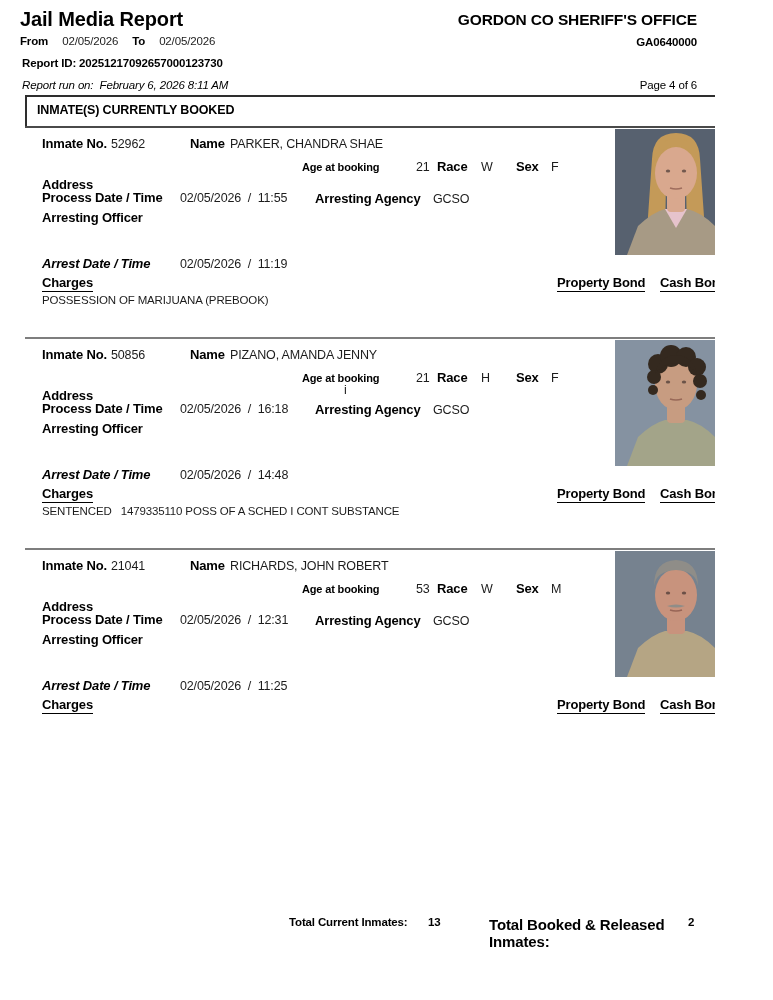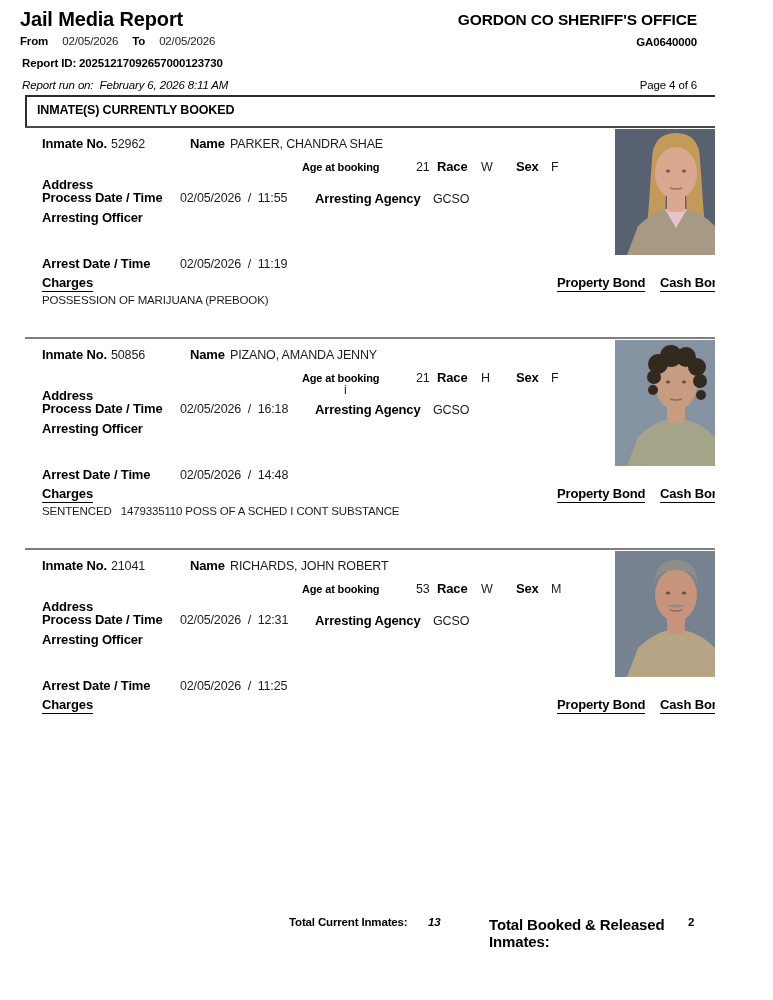--- a/index.html
+++ b/index.html
@@ -54,39 +54,39 @@
   .r-race-val { left: 481px; top: 26px; }
   .r-sex-lab { left: 516px; top: 25px; }
   .r-sex-val { left: 551px; top: 26px; }
   .r-addr-lab { left: 42px; top: 43px; }
   .r-addr-note { left: 344px; top: 38px; font-size: 11px; }
   .r-proc-lab { left: 42px; top: 56px; }
   .r-proc-val { left: 180px; top: 57px; }
   .r-agency-lab { left: 315px; top: 57px; }
   .r-agency-val { left: 433px; top: 58px; }
   .r-officer-lab { left: 42px; top: 76px; }
-  .r-arrest-lab { left: 42px; top: 122px; }
+  .r-arrest-lab { left: 42px; top: 122px; font-style: italic; }
   .r-arrest-val { left: 180px; top: 123px; }
   .r-charges-lab { left: 42px; top: 141px; border-bottom: 1.5px solid #000; padding-bottom: 1px; }
   .r-pbond-lab { left: 557px; top: 141px; border-bottom: 1.5px solid #000; padding-bottom: 1px; }
   .r-cbond-lab { left: 660px; top: 141px; border-bottom: 1.5px solid #000; padding-bottom: 1px; }
   .r-charge-line { left: 42px; top: 160px; font-size: 11.5px !important; }
 
   
   .mugshot { position: absolute; left: 615px; top: -5px; width: 122px; height: 126px; }
   .mugshot svg { display: block; width: 122px; height: 126px; }
   .hair-long-back, .hair-long-front, .hair-curly-g, .hair-short-cap, .mustache-shape { display: none; }
   .mugshot.hair-long .hair-long-back, .mugshot.hair-long .hair-long-front { display: inline; }
   .mugshot.hair-curly .hair-curly-g { display: inline; }
   .mugshot.hair-short .hair-short-cap { display: inline; }
   .mugshot.has-mustache .mustache-shape { display: inline; }
 
   
   .foot-lab1 { left: 289px; top: 916px; font-size: 11.5px; font-weight: bold; }
-  .foot-val1 { left: 428px; top: 916px; font-size: 11.5px; font-weight: bold; font-style: italic; }
+  .foot-val1 { left: 428px; top: 916px; font-size: 11.5px; font-weight: bold; }
   .foot-lab2 { left: 489px; top: 916px; font-size: 15px; font-weight: bold; }
   .foot-val2 { left: 688px; top: 916px; font-size: 11.5px; font-weight: bold; }
 </style>
 </head>
 <body>
 
 <div class="page">
 
   <div class="abs title">Jail Media Report</div>
   <div class="abs fromto">

